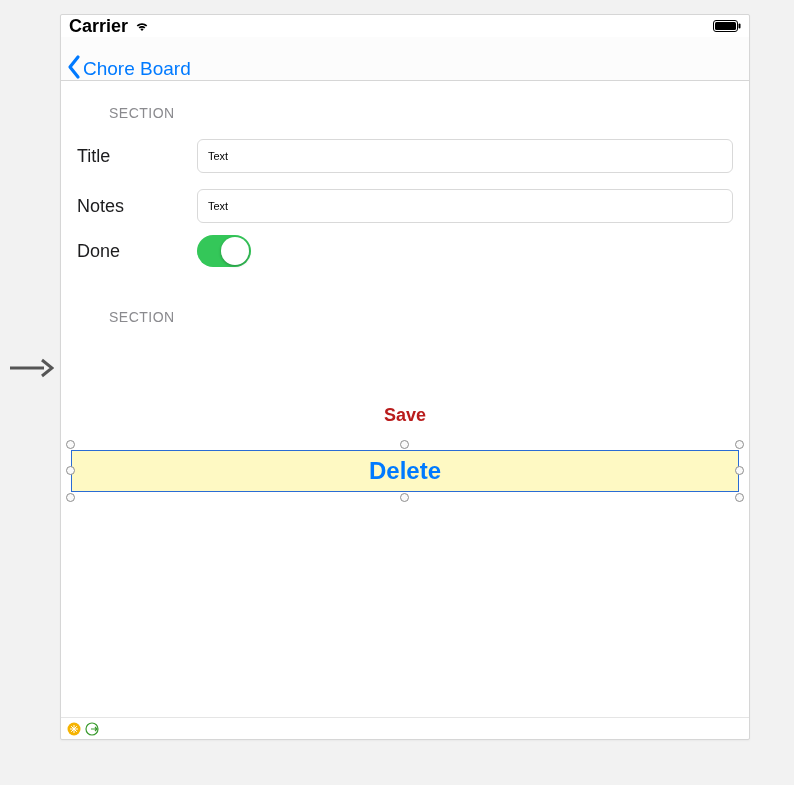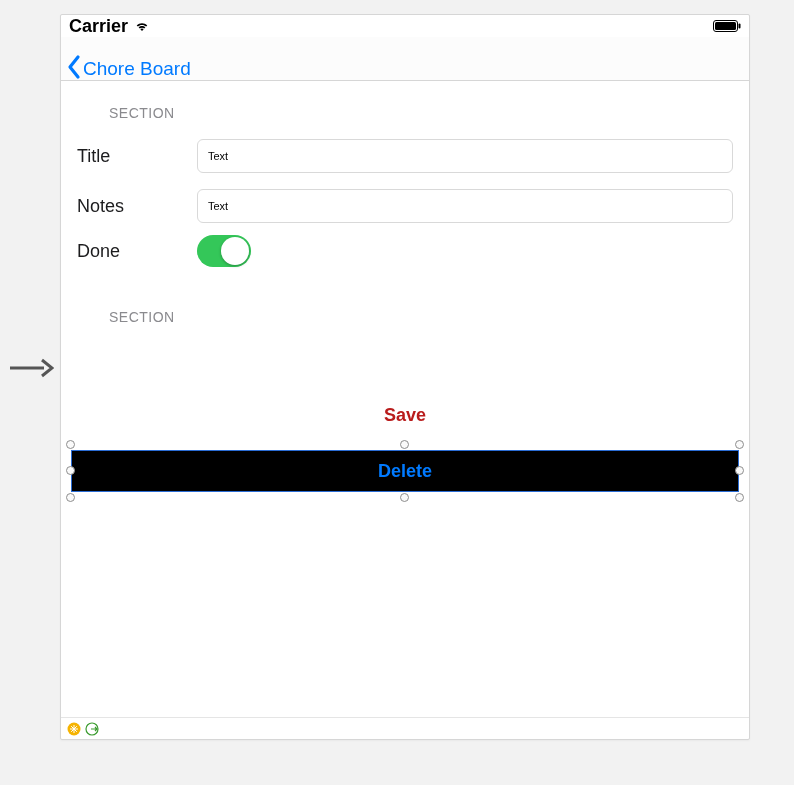--- a/index.html
+++ b/index.html
@@ -132,24 +132,24 @@
       cursor: pointer;
     }
     
     .delete-wrap {
       position: relative;
       margin: 0 -6px;
     }
     .delete-btn {
       width: 100%;
       height: 42px;
-      background: #000000;
+      background: #fef9c3;
       border: 1px solid #2a6cd4;
       color: #007aff;
-      font-size: 18px;
+      font-size: 24px;
       font-weight: 600;
       cursor: pointer;
     }
     .handle {
       position: absolute;
       width: 9px; height: 9px;
       background: #fafafa;
       border: 1px solid #8e8e8e;
       border-radius: 50%;
     }

